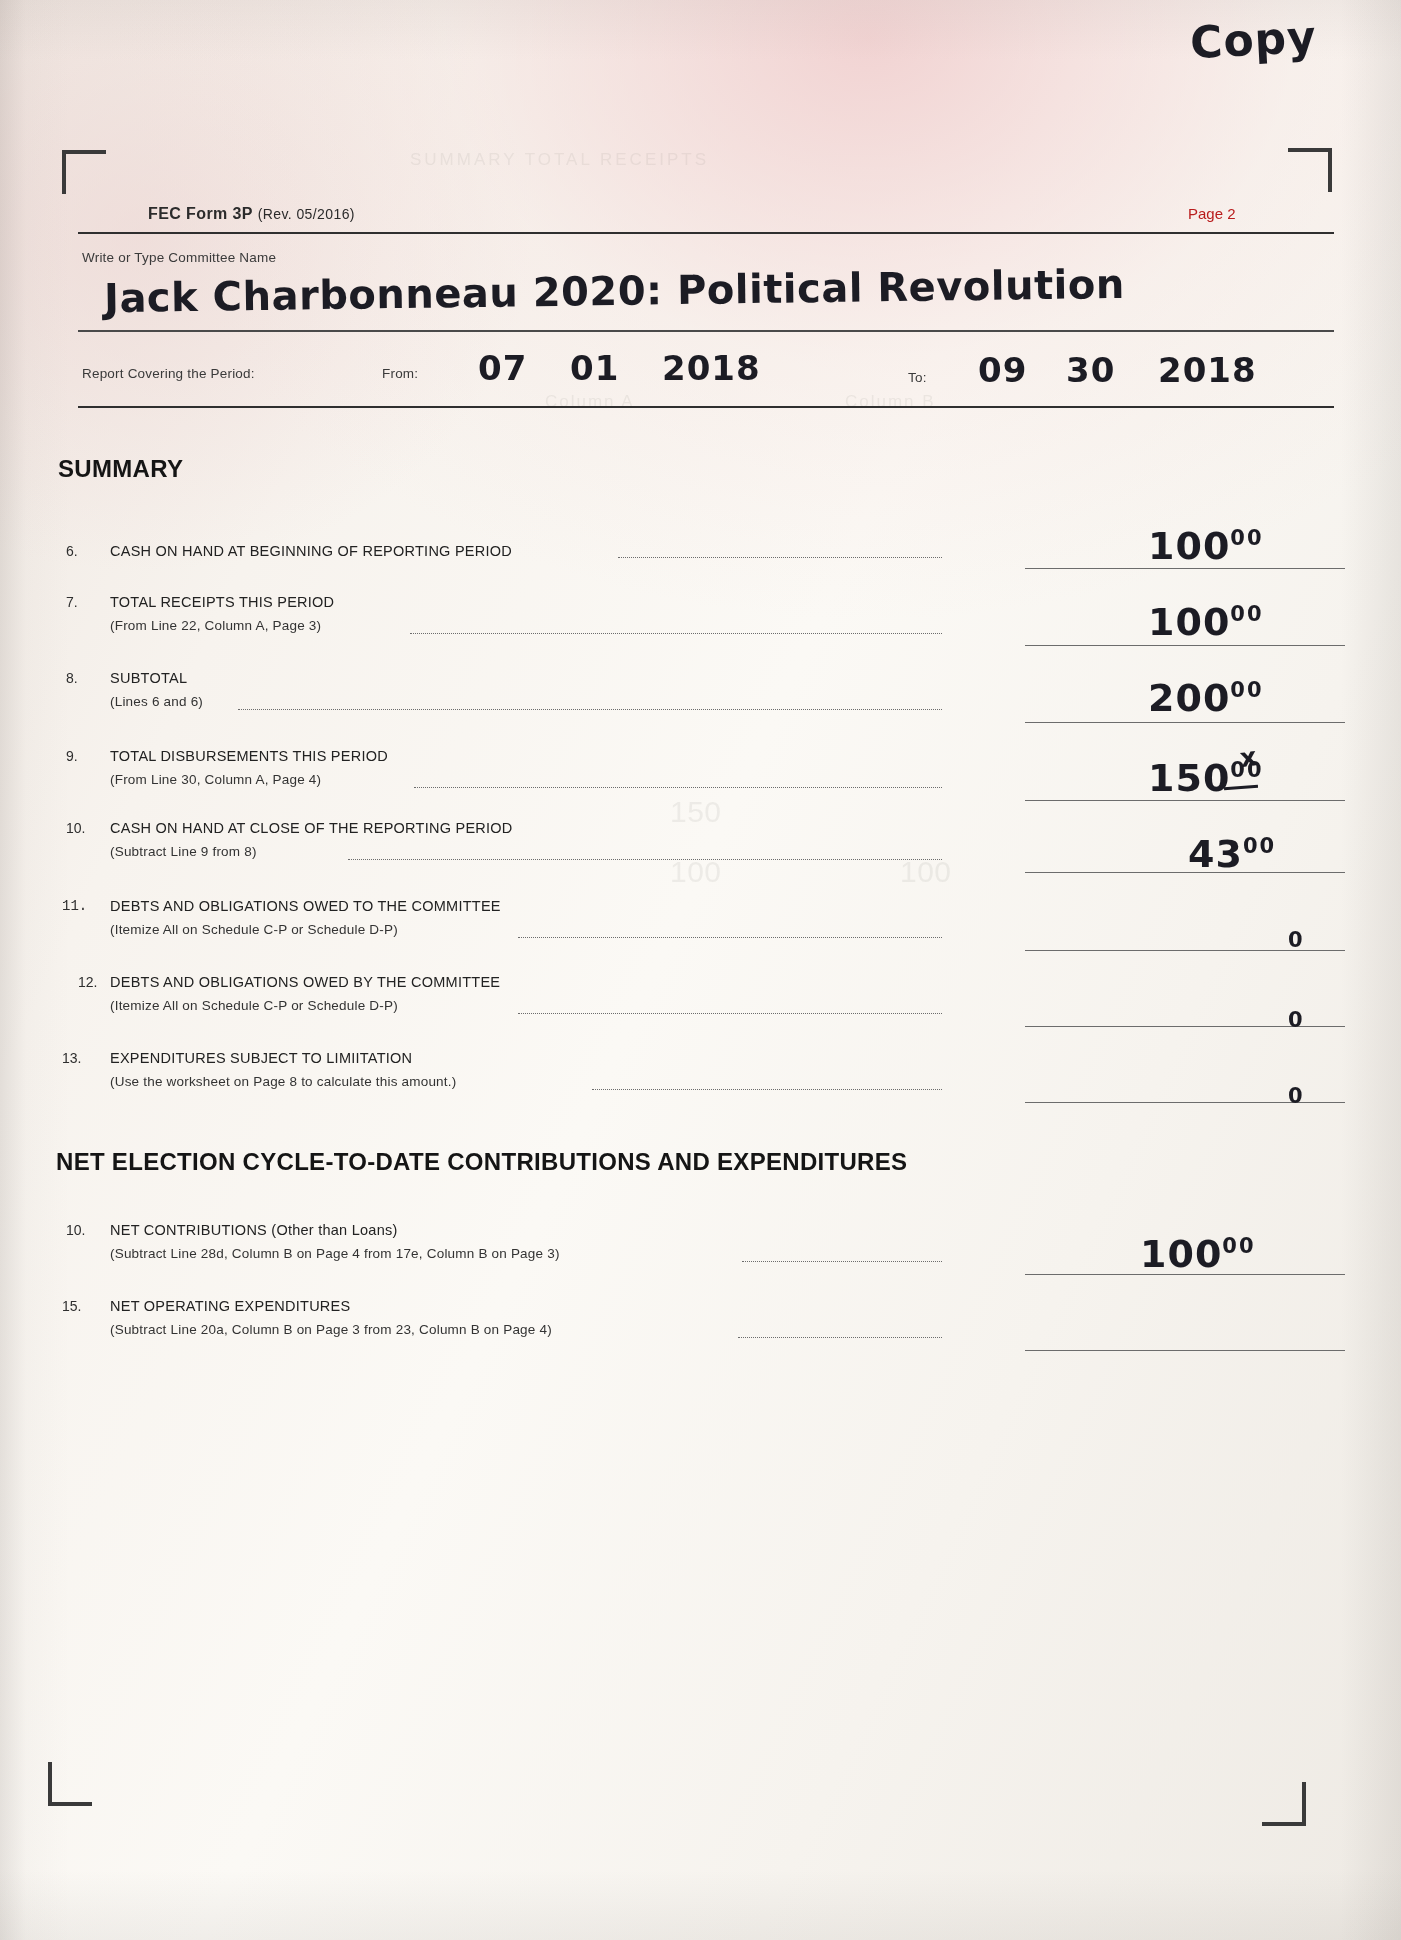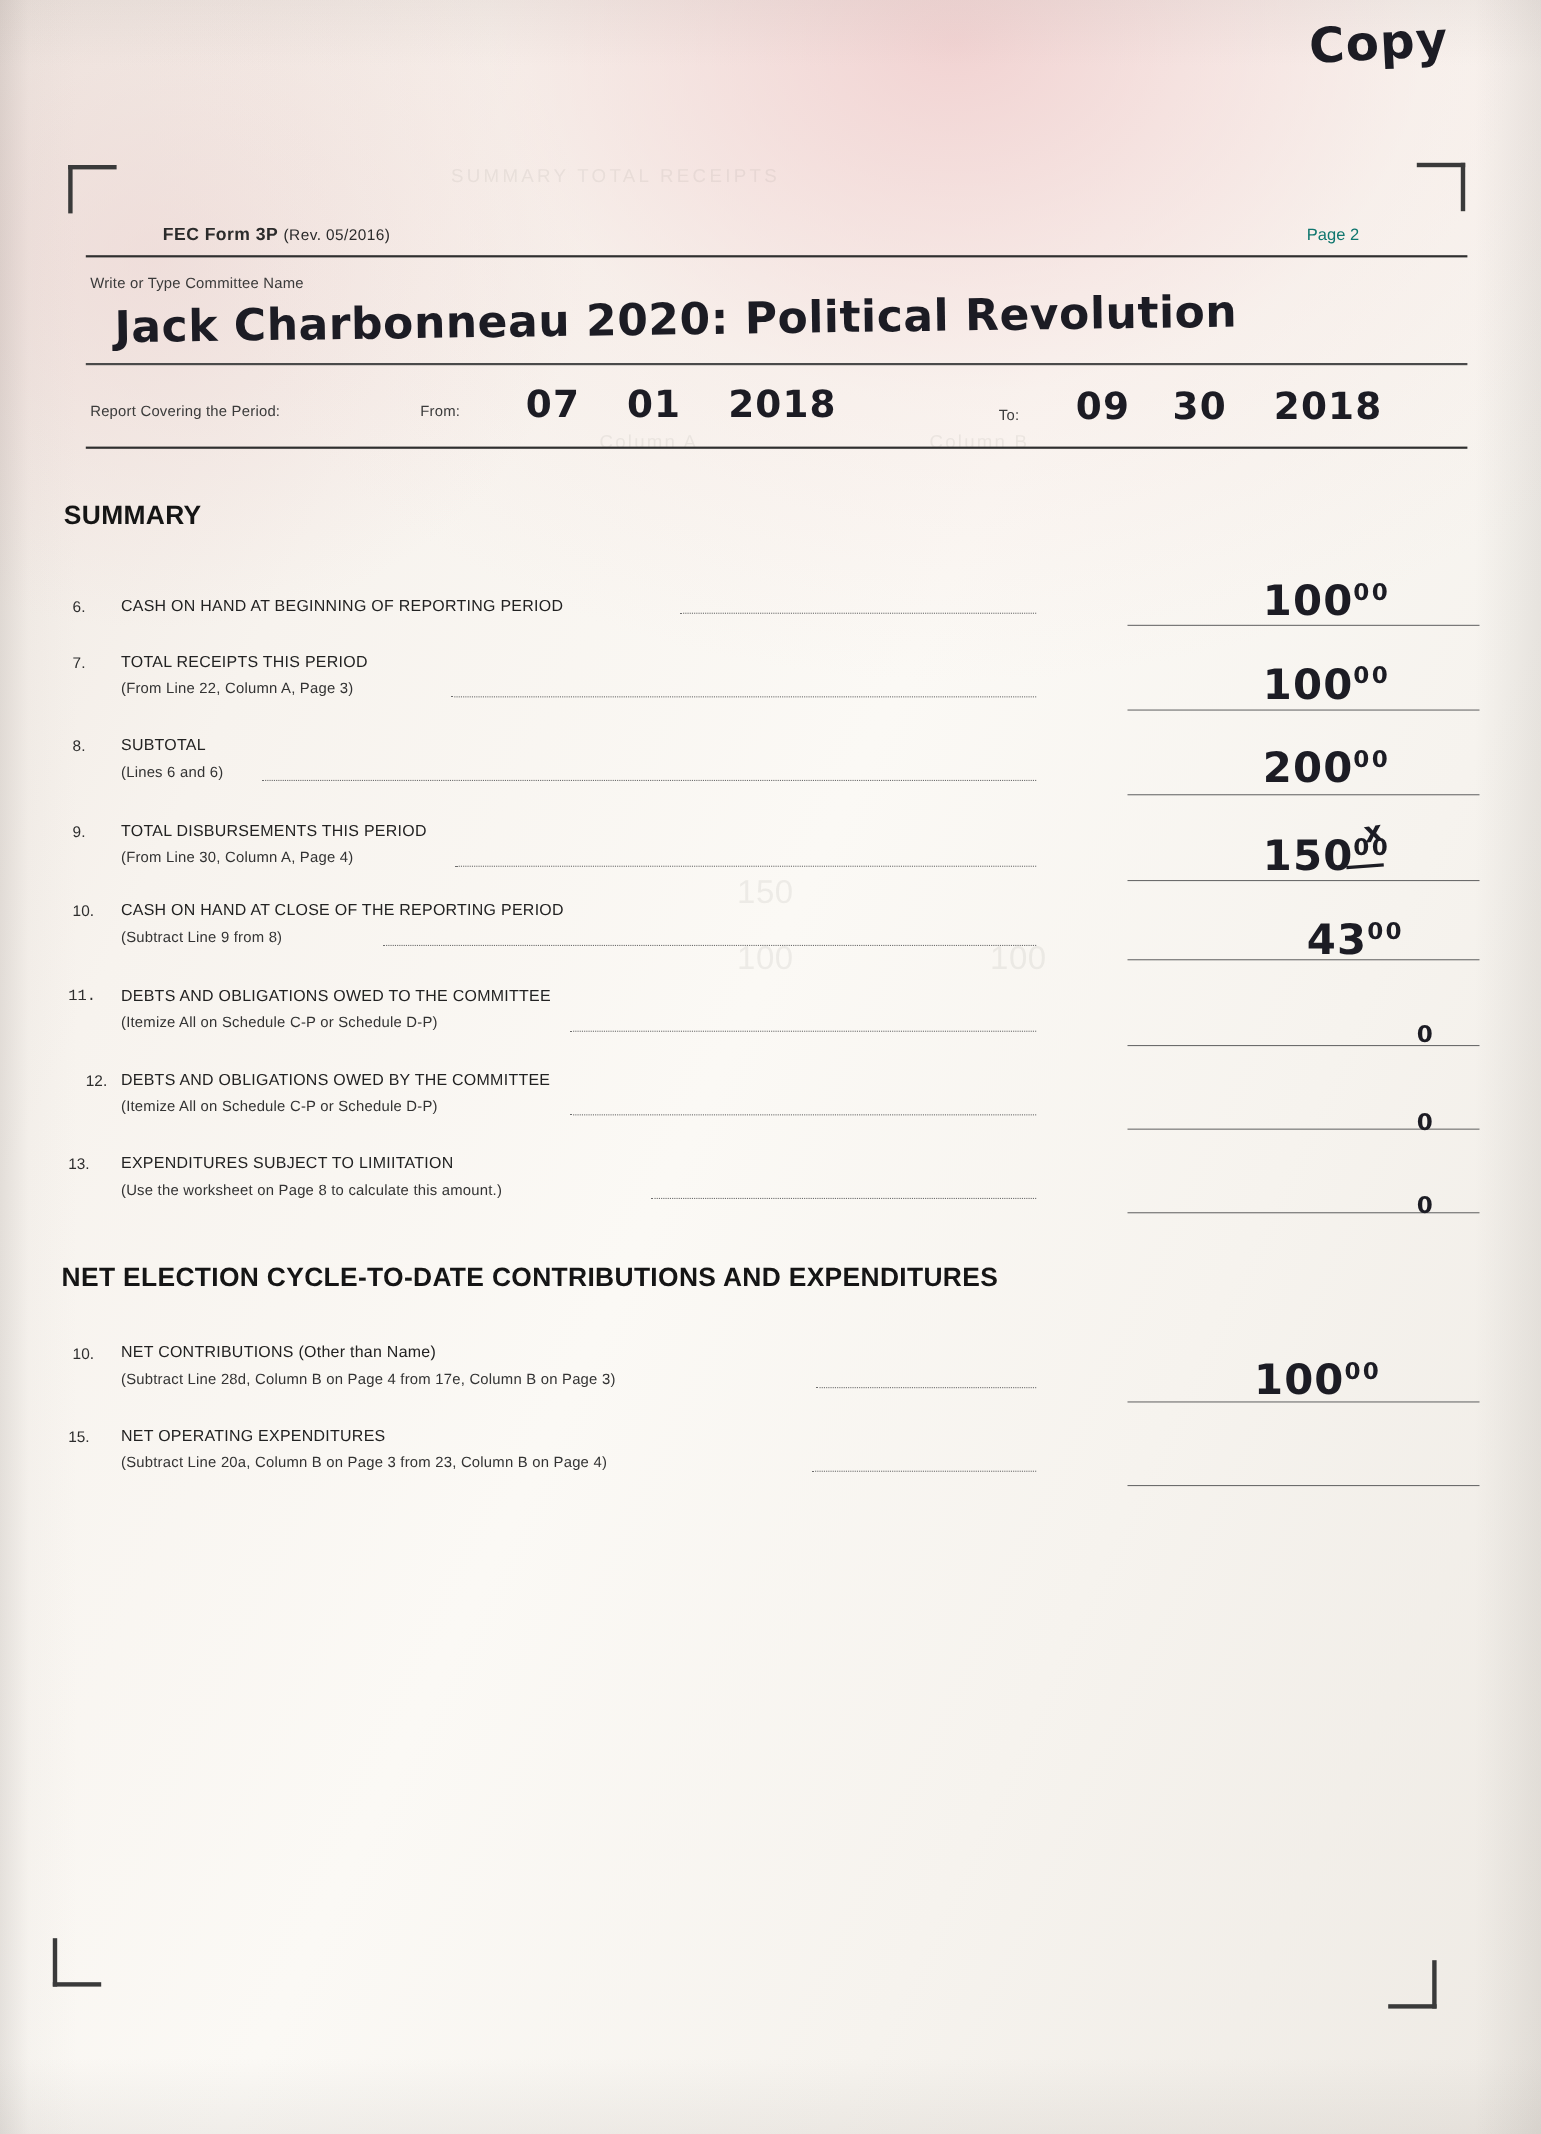--- a/index.html
+++ b/index.html
@@ -88,21 +88,21 @@
   }
   .small-label {
     position: absolute;
     font-size: 13.5px;
     color: #3a3a3a;
     letter-spacing: 0.2px;
   }
   .pagelabel {
     position: absolute;
     font-size: 15px;
-    color: #0f766e;
+    color: #b91c1c;
   }
 
   
   .section-title {
     position: absolute;
     font-size: 24px;
     font-weight: 700;
     letter-spacing: 0.3px;
     color: #151515;
   }
@@ -274,21 +274,21 @@
 <div class="num" style="left:62px; top:1050px;">13.</div>
 <div class="ltext" style="left:110px; top:1050px;">EXPENDITURES SUBJECT TO LIMIITATION</div>
 <div class="lsub" style="left:110px; top:1074px;">(Use the worksheet on Page 8 to calculate this amount.)</div>
 <div class="dots" style="left:592px; top:1088px; width:350px;"></div>
 <div class="solidline" style="left:1025px; top:1102px; width:320px;"></div>
 <div class="zero hand" style="left:1288px; top:1084px;">0</div>
 
 <div class="section-title" style="left:56px; top:1148px; font-size:24px;">NET ELECTION CYCLE-TO-DATE CONTRIBUTIONS AND EXPENDITURES</div>
 
 <div class="num" style="left:66px; top:1222px;">10.</div>
-<div class="ltext" style="left:110px; top:1222px;">NET CONTRIBUTIONS (Other than Name)</div>
+<div class="ltext" style="left:110px; top:1222px;">NET CONTRIBUTIONS (Other than Loans)</div>
 <div class="lsub" style="left:110px; top:1246px;text-align:center;">(Subtract Line 28d, Column B on Page 4 from 17e, Column B on Page 3)</div>
 <div class="dots" style="left:742px; top:1260px; width:200px;"></div>
 <div class="solidline" style="left:1025px; top:1274px; width:320px;"></div>
 <div class="amount hand" style="left:1140px; top:1232px;">
   <span>100</span><span class="cents">00</span>
 </div>
 
 <div class="num" style="left:62px; top:1298px;">15.</div>
 <div class="ltext" style="left:110px; top:1298px;">NET OPERATING EXPENDITURES</div>
 <div class="lsub" style="left:110px; top:1322px;">(Subtract Line 20a, Column B on Page 3 from 23, Column B on Page 4)</div>

